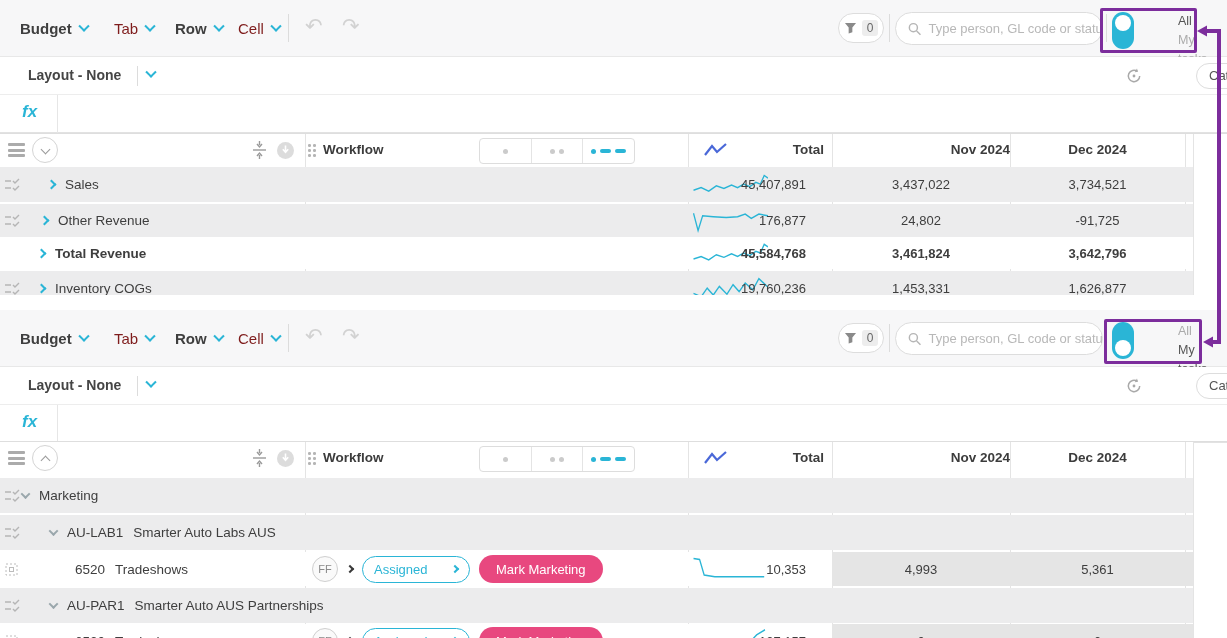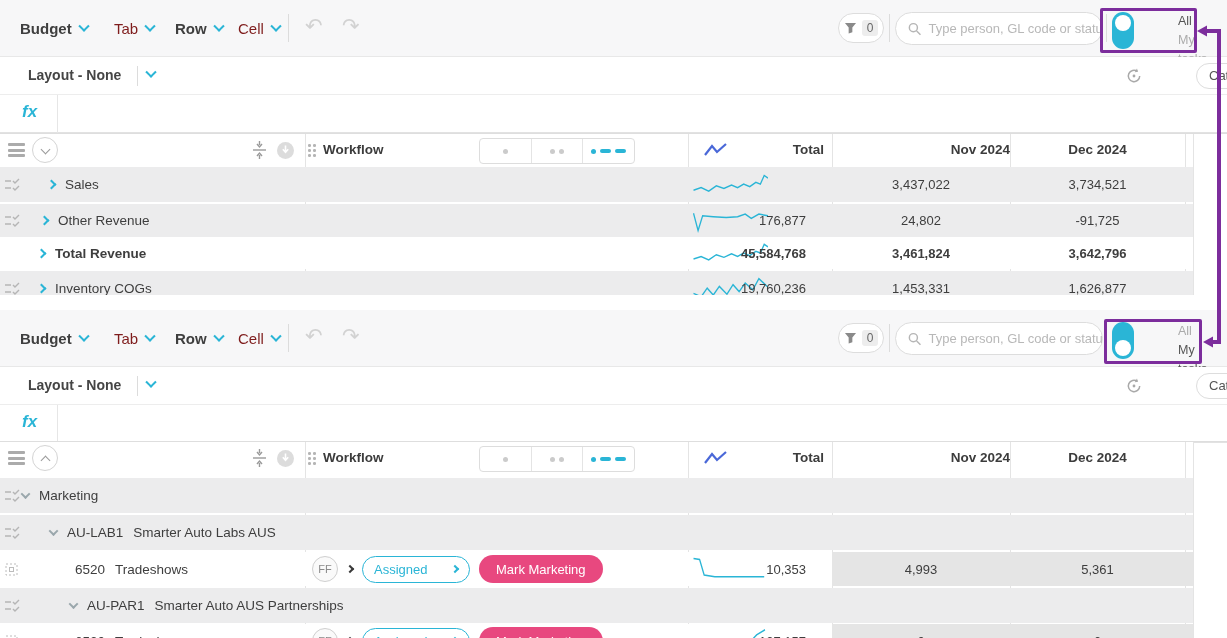--- a/index.html
+++ b/index.html
@@ -254,20 +254,21 @@
         <svg class="gutter" width="16" height="13" viewBox="0 0 16 13">
             <path d="M0 3 h6 M0 10 h6" stroke="#b5b5b5" stroke-width="1.4"></path>
             <path d="M8 3 l2 2 4-4 M8 10 l2 2 4-4" stroke="#b5b5b5" stroke-width="1.4" fill="none"></path>
           </svg>
         <span class="rowchev right"></span>
         <span>Sales</span>
       </div>
       <svg class="spark" viewBox="0 0 100 30" preserveAspectRatio="none">
           <polyline fill="none" stroke="#2ab5d6" stroke-width="1.7" points="2,21 12,18 22,22 32,16 42,19 52,15 60,18 68,14 76,17 84,12 90,14 95,4 100,7"></polyline>
         </svg>
+      <div class="cellnum c-total">45,407,891</div>
       <div class="cellnum c-nov">3,437,022</div>
       <div class="cellnum c-dec">3,734,521</div>
     </div>
 
     <div class="row gray" style="top:70px;height:33px">
       <div class="c-label" style="padding-left:41px">
         <svg class="gutter" width="16" height="13" viewBox="0 0 16 13">
             <path d="M0 3 h6 M0 10 h6" stroke="#b5b5b5" stroke-width="1.4"></path>
             <path d="M8 3 l2 2 4-4 M8 10 l2 2 4-4" stroke="#b5b5b5" stroke-width="1.4" fill="none"></path>
           </svg>
@@ -481,21 +482,21 @@
       <svg class="spark" viewBox="0 0 100 30" preserveAspectRatio="none">
           <polyline fill="none" stroke="#2ab5d6" stroke-width="1.7" points="2,3 10,4 16,22 30,24 95,24"></polyline>
         </svg>
       <div class="cellnum c-total">10,353</div>
       <div class="cellnum c-nov ycell">4,993</div>
       <div class="cellnum c-dec ycell">5,361</div>
       <div class="c-sliver ycell"></div>
     </div>
 
     <div class="row gray" style="top:146px;height:35px">
-      <div class="c-label" style="padding-left:70px">
+      <div class="c-label" style="padding-left:50px">
         <svg class="gutter" width="16" height="13" viewBox="0 0 16 13">
             <path d="M0 3 h6 M0 10 h6" stroke="#b5b5b5" stroke-width="1.4"></path>
             <path d="M8 3 l2 2 4-4 M8 10 l2 2 4-4" stroke="#b5b5b5" stroke-width="1.4" fill="none"></path>
           </svg>
         <span class="rowchev down"></span>
         <span class="codetxt">AU-PAR1</span>
         <span>Smarter Auto AUS Partnerships</span>
       </div>
     </div>
 

